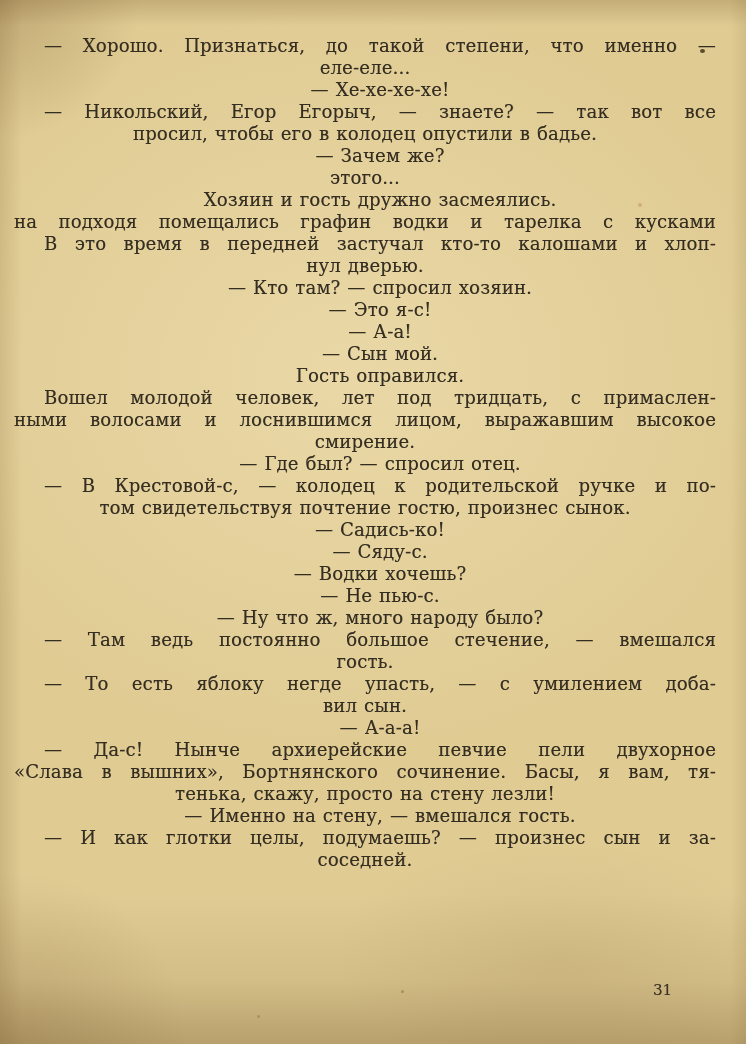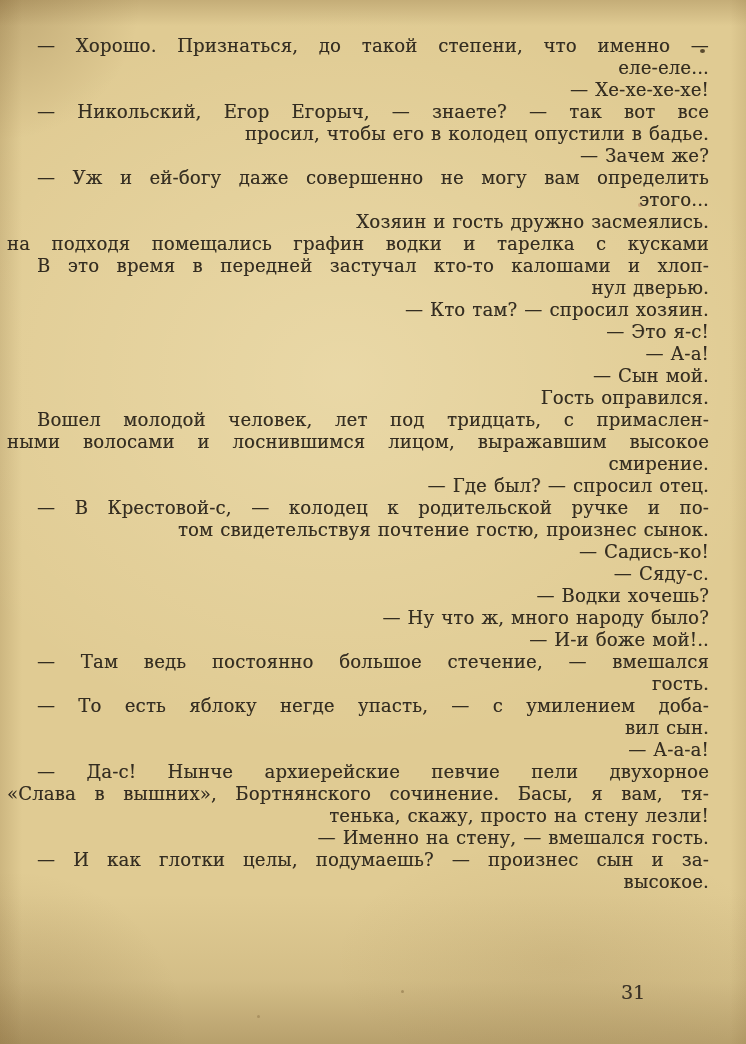--- a/index.html
+++ b/index.html
@@ -17,43 +17,43 @@
       radial-gradient(circle 200px at 0% 0%, rgba(108,78,36,0.28), rgba(108,78,36,0) 70%),
       radial-gradient(circle 240px at 2% 100%, rgba(108,78,36,0.22), rgba(108,78,36,0) 72%),
       linear-gradient(to bottom, rgba(118,88,42,0.26) 0px, rgba(118,88,42,0) 26px),
       linear-gradient(to right, rgba(118,88,42,0.18) 0px, rgba(118,88,42,0) 22px),
       linear-gradient(to left, rgba(118,88,42,0.12) 0px, rgba(118,88,42,0) 16px),
       linear-gradient(to top, rgba(104,76,34,0.34) 0px, rgba(104,76,34,0.10) 64px, rgba(104,76,34,0) 150px),
       radial-gradient(ellipse 300px 160px at 75% 92%, rgba(120,90,45,0.10), rgba(120,90,45,0) 75%);
   }
   .text-block {
     position: absolute;
-    left: 7px; top: 35px;
+    left: 14px; top: 35px;
     width: 702px;
     font-size: 18px;
     line-height: 22px;
     color: #342d21;
     text-shadow: 0.3px 0.3px 0.6px rgba(52,45,33,0.45);
     word-spacing: 1px;
     letter-spacing: 0.2px;
   }
   .line {
     height: 22px;
     overflow: hidden;
-    text-align: right;
+    text-align: center;
   }
   .line.indent { text-indent: 30px; }
   .line.justify {
     text-align: justify;
     text-align-last: justify;
   }
   .page-number {
     position: absolute;
-    left: 621px; top: 981px;
-    font-size: 19px;
+    left: 653px; top: 981px;
+    font-size: 15px;
     color: #3a3226;
     text-shadow: 0.3px 0.3px 0.6px rgba(52,45,33,0.45);
   }
   .speck {
     position: absolute;
     border-radius: 50%;
   }
   #speck-1 { left: 700px; top: 49px;  width: 5px; height: 4px; background: rgba(66,52,28,0.85); }
   #speck-2 { left: 401px; top: 990px; width: 3px; height: 3px; background: rgba(120,95,55,0.45); }
   #speck-3 { left: 257px; top: 1015px; width: 3px; height: 3px; background: rgba(120,95,55,0.35); }
@@ -63,52 +63,51 @@
 <body>
 
 <div class="page">
   <div class="text-block" id="text-block">
       <div class="line indent justify">— Хорошо. Признаться, до такой степени, что именно —</div>
       <div class="line">еле-еле...</div>
       <div class="line indent">— Хе-хе-хе-хе!</div>
       <div class="line indent justify">— Никольский, Егор Егорыч, — знаете? — так вот все</div>
       <div class="line">просил, чтобы его в колодец опустили в бадье.</div>
       <div class="line indent">— Зачем же?</div>
-      <div class="line indent justify">— Уж и ей-богу даже совершенно не могу вам определить</div>
       <div class="line">этого...</div>
       <div class="line indent">Хозяин и гость дружно засмеялись.</div>
       <div class="line justify">на подходя помещались графин водки и тарелка с кусками</div>
       <div class="line indent justify">В это время в передней застучал кто-то калошами и хлоп-</div>
       <div class="line">нул дверью.</div>
       <div class="line indent">— Кто там? — спросил хозяин.</div>
       <div class="line indent">— Это я-с!</div>
       <div class="line indent">— А-а!</div>
       <div class="line indent">— Сын мой.</div>
       <div class="line indent">Гость оправился.</div>
       <div class="line indent justify">Вошел молодой человек, лет под тридцать, с примаслен-</div>
       <div class="line justify">ными волосами и лоснившимся лицом, выражавшим высокое</div>
       <div class="line">смирение.</div>
       <div class="line indent">— Где был? — спросил отец.</div>
       <div class="line indent justify">— В Крестовой-с, — колодец к родительской ручке и по-</div>
       <div class="line">том свидетельствуя почтение гостю, произнес сынок.</div>
       <div class="line indent">— Садись-ко!</div>
       <div class="line indent">— Сяду-с.</div>
       <div class="line indent">— Водки хочешь?</div>
+      <div class="line indent">— Не пью-с.</div>
       <div class="line indent">— Ну что ж, много народу было?</div>
-      <div class="line indent">— И-и боже мой!..</div>
       <div class="line indent justify">— Там ведь постоянно большое стечение, — вмешался</div>
       <div class="line">гость.</div>
       <div class="line indent justify">— То есть яблоку негде упасть, — с умилением доба-</div>
       <div class="line">вил сын.</div>
       <div class="line indent">— А-а-а!</div>
       <div class="line indent justify">— Да-с! Нынче архиерейские певчие пели двухорное</div>
       <div class="line justify">«Слава в вышних», Бортнянского сочинение. Басы, я вам, тя-</div>
       <div class="line">тенька, скажу, просто на стену лезли!</div>
       <div class="line indent">— Именно на стену, — вмешался гость.</div>
       <div class="line indent justify">— И как глотки целы, подумаешь? — произнес сын и за-</div>
-      <div class="line">высокое.</div>
+      <div class="line">соседней.</div>
     </div>
   <div class="page-number">31</div>
   <div class="speck" id="speck-1"></div>
   <div class="speck" id="speck-2"></div>
   <div class="speck" id="speck-3"></div>
   <div class="speck" id="speck-4"></div>
 </div>
 
 </body></html>

